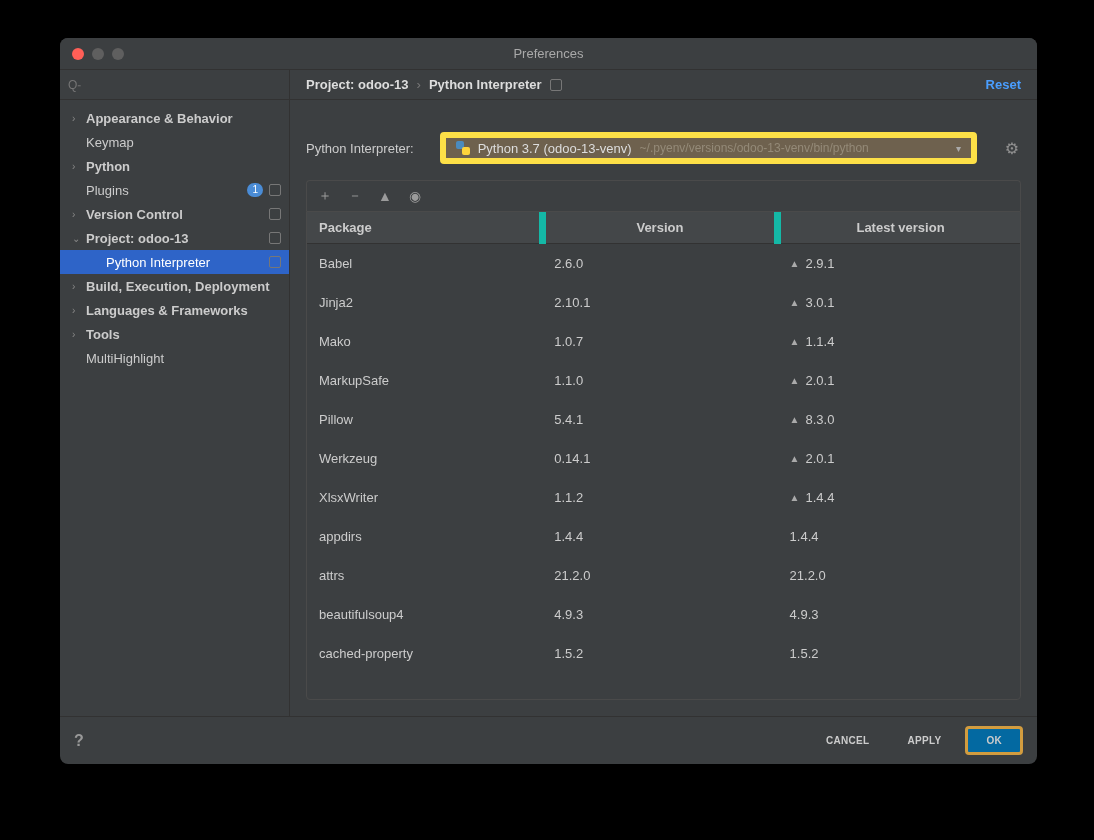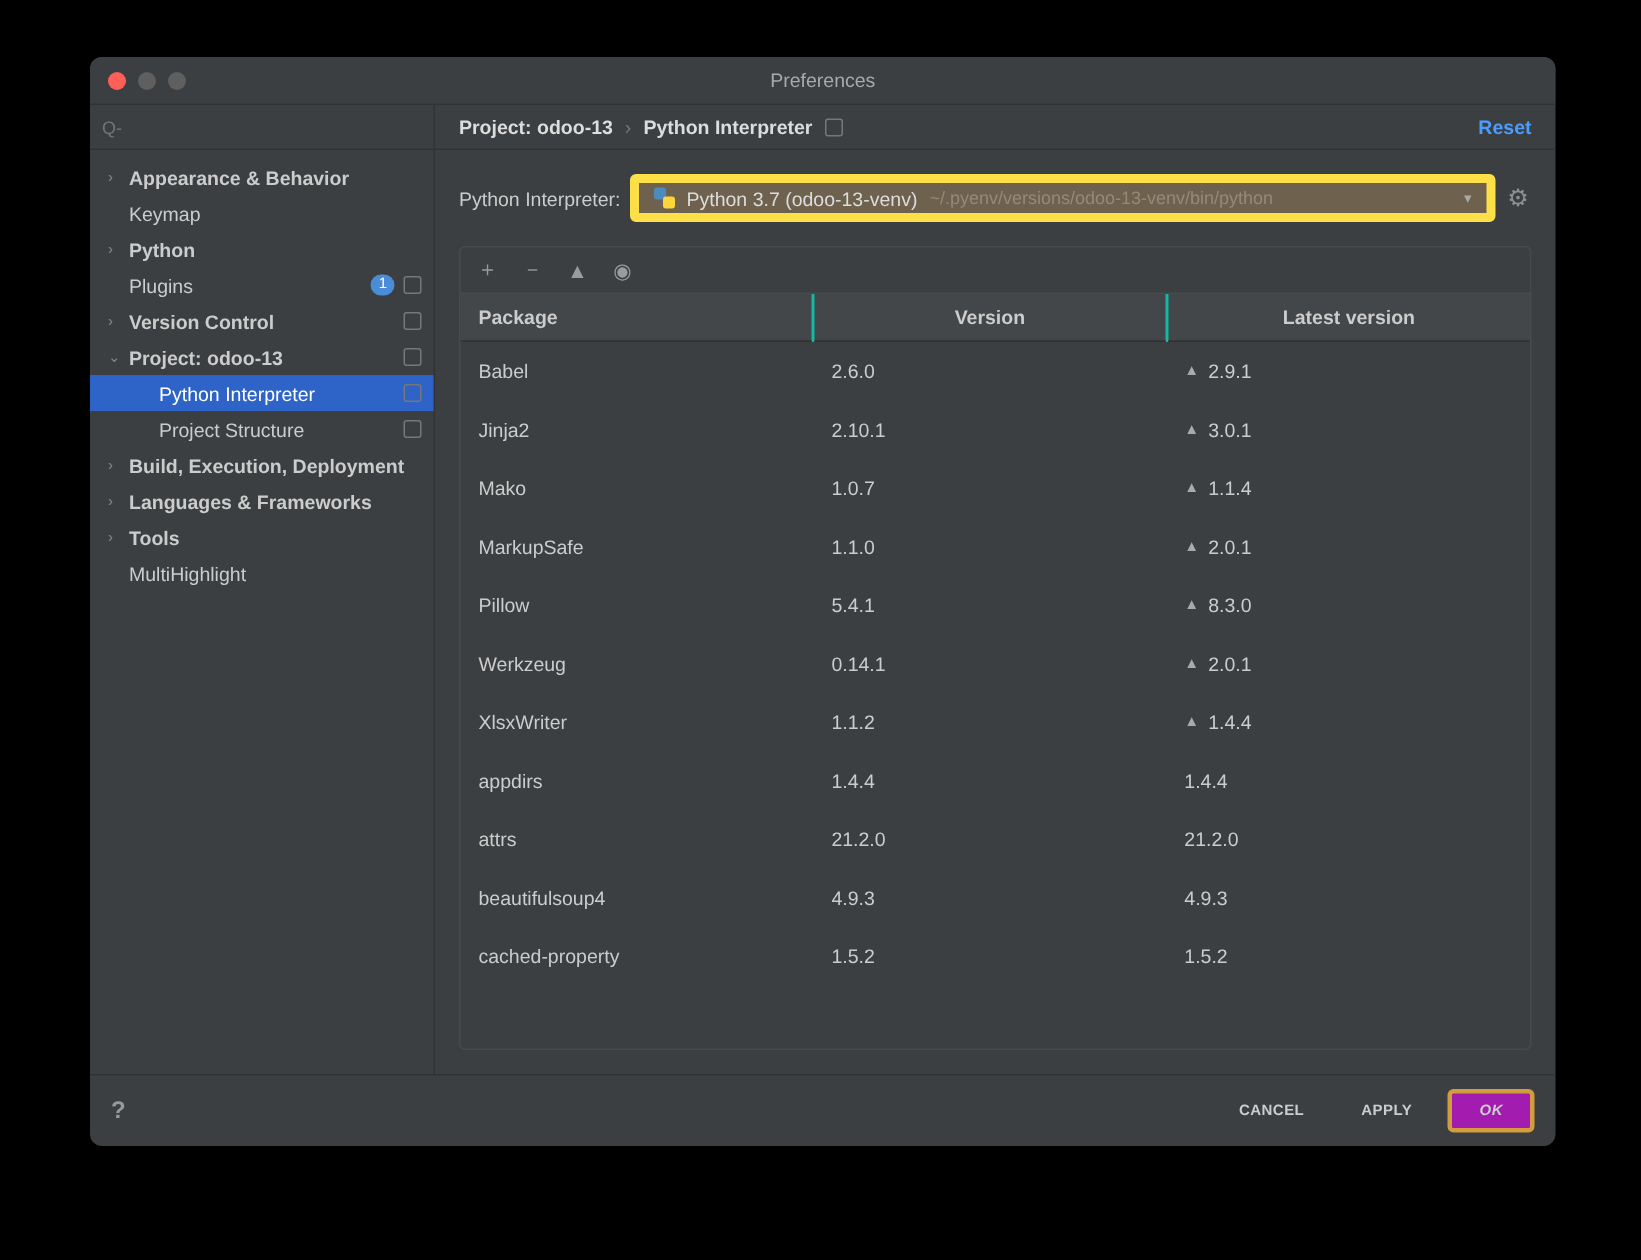--- a/index.html
+++ b/index.html
@@ -150,22 +150,23 @@
   .content {
     flex: 1;
     padding: 16px;
     display: flex;
     flex-direction: column;
     min-height: 0;
   }
   .interpreter-row {
     display: flex;
     align-items: center;
-    gap: 6px;
+    gap: 26px;
     margin-bottom: 16px;
+    margin-top: 16px;
   }
   .interpreter-label { color: #ccc; }
   .interpreter-dropdown {
     flex: 1;
     background: #6e614e;
     border: 6px solid #fde047;
     border-radius: 4px;
     height: 32px;
     display: flex;
     align-items: center;
@@ -231,21 +232,21 @@
     width: 100%;
     border-collapse: collapse;
   }
   thead th {
     text-align: left;
     font-weight: 600;
     color: #ccc;
     background: #444749;
     padding: 8px 12px;
     border-bottom: 1px solid #323232;
-    border-right: 2px solid #14b8a6;
+    border-right: 7px solid #14b8a6;
   }
   thead th:last-child { border-right: none; }
   thead th.center { text-align: center; }
   tbody td {
     padding: 12px 12px;
     color: #ccc;
   }
   .latest-cell {
     color: #ccc;
     display: flex;
@@ -275,25 +276,24 @@
     background: transparent;
     border: none;
     color: #ccc;
     font-weight: 700;
     letter-spacing: 0.3px;
     font-size: 10px;
     padding: 8px 14px;
     cursor: pointer;
   }
   .btn.primary {
-    background: #a21caf;
+    background: #0369a1;
     border: 3px solid #d29c3f;
     border-radius: 4px;
     padding: 6px 18px;
-    font-style: italic;
   }
 </style>
 </head>
 <body>
 
 <div class="window">
   <div class="titlebar">
     <div class="traffic-lights">
       <div class="tl red"></div>
       <div class="tl yellow"></div>
@@ -332,25 +332,20 @@
             <span class="small-icon"></span>
           </div>
           <div class="tree-item level-1">
             <span class="chevron">⌄</span>
             <span class="label">Project: odoo-13</span>
             <span class="small-icon"></span>
           </div>
           <div class="tree-item level-2 leaf selected">
             <span class="chevron"></span>
             <span class="label">Python Interpreter</span>
-            <span class="small-icon"></span>
-          </div>
-          <div class="tree-item level-2 leaf">
-            <span class="chevron"></span>
-            <span class="label">Project Structure</span>
             <span class="small-icon"></span>
           </div>
           <div class="tree-item level-1">
             <span class="chevron">›</span>
             <span class="label">Build, Execution, Deployment</span>
           </div>
           <div class="tree-item level-1">
             <span class="chevron">›</span>
             <span class="label">Languages &amp; Frameworks</span>
           </div>

